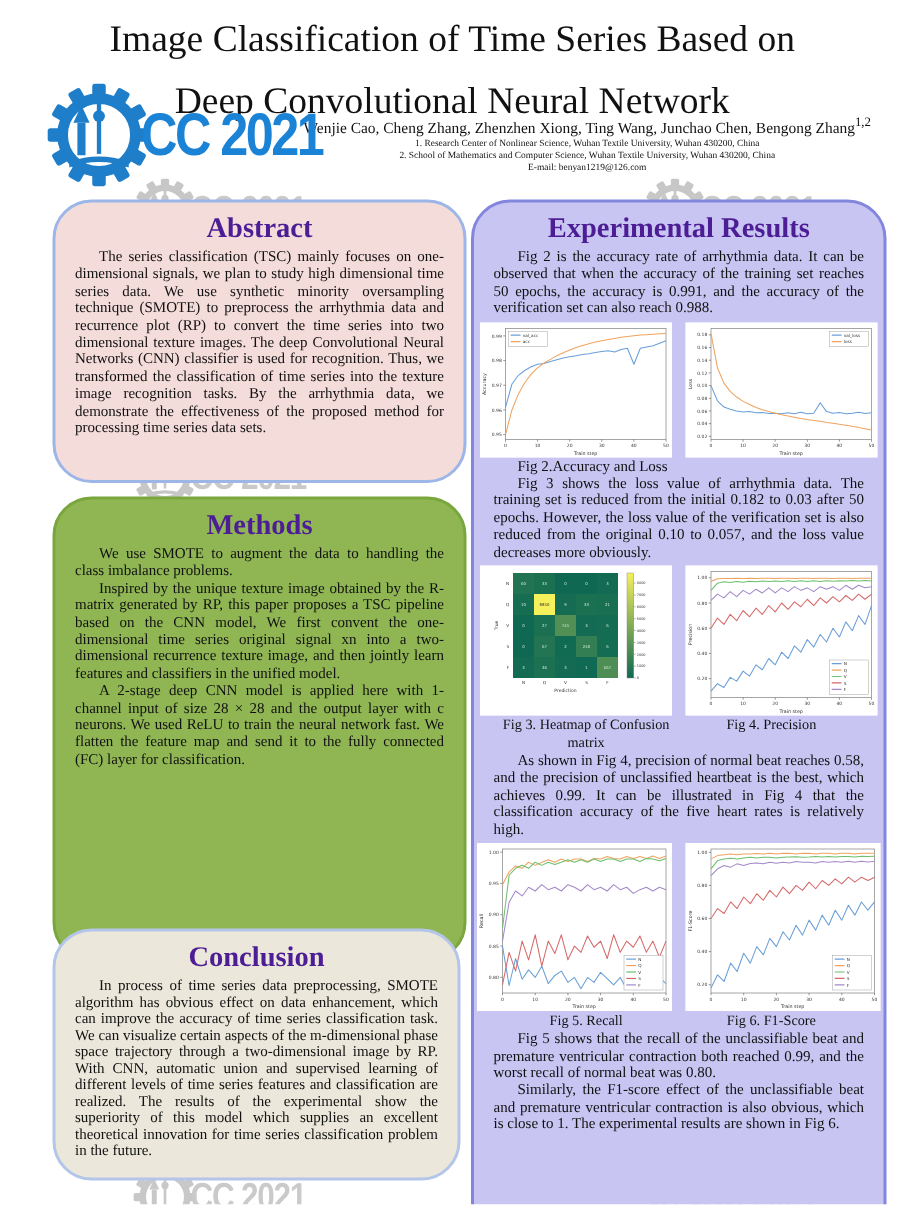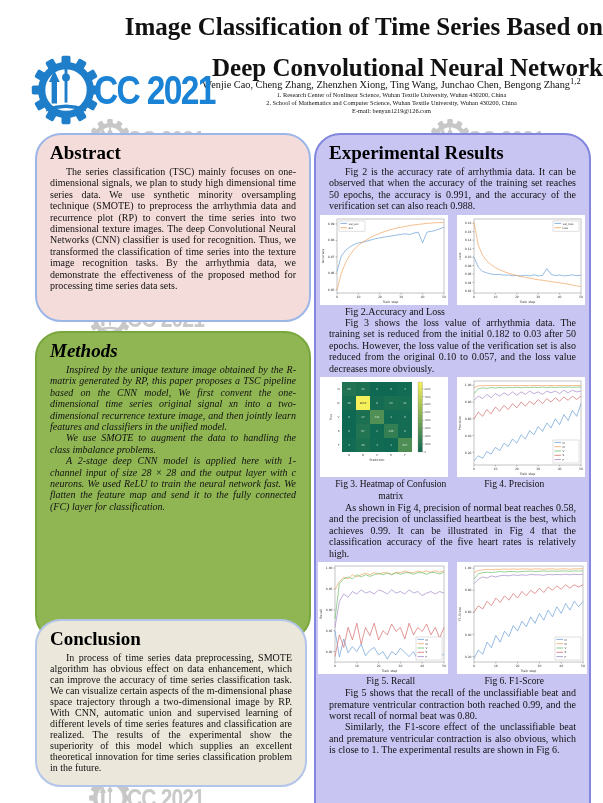--- a/index.html
+++ b/index.html
@@ -1,40 +1,40 @@
 <!DOCTYPE html>
 <html><head>
 <meta charset="utf-8">
 <style>
   html,body{margin:0;padding:0;}
   .page{position:relative;width:603px;height:803px;overflow:hidden;background:#ffffff;
         font-family:"Liberation Serif",serif;color:#111;}
   
-  .title{position:absolute;left:0;width:603px;text-align:right;font-size:25px;line-height:30px;font-weight:700;margin:0;}
+  .title{position:absolute;left:0;width:603px;text-align:center;font-size:25px;line-height:30px;font-weight:400;margin:0;}
   .title.l1{top:12px;}
   .title.l2{top:53px;}
   .header-meta{position:absolute;left:188px;top:75px;width:407px;text-align:center;}
   .authors{font-size:10.3px;line-height:13px;}
   .affil{font-size:6.3px;line-height:8px;}
   .email{font-size:6.3px;line-height:8px;}
   
   .logo{position:absolute;left:30px;top:54px;display:flex;align-items:center;z-index:2;}
   .logo svg{width:72px;height:72px;}
   .logo-text{font-family:"Liberation Sans",sans-serif;font-weight:bold;font-size:40px;
              letter-spacing:-2px;color:#1b83d6;margin-left:-8px;transform:scaleX(.84);transform-origin:left center;white-space:nowrap;}
   
   .watermark{position:absolute;display:flex;align-items:center;opacity:.38;filter:grayscale(1);z-index:0;}
   .watermark svg{width:44px;height:44px;}
   .watermark .logo-text{font-size:25px;letter-spacing:-1px;margin-left:-5px;}
   
   .box{position:absolute;border-radius:26px;box-sizing:border-box;padding:6px 13px;z-index:1;}
-  .box h2{margin:1px 0 2px;text-align:left;font-size:19px;line-height:22px;color:#000000;font-weight:bold;}
+  .box h2{margin:1px 0 2px;text-align:center;font-size:19px;line-height:22px;color:#4c1d95;font-weight:bold;}
   .box p{margin:0;text-align:justify;text-indent:16px;font-size:10px;line-height:11.4px;}
   .abstract{left:35px;top:133px;width:276px;height:189px;background:#f4dcda;border:2px solid #9db6e8;}
-  .methods{left:35px;top:331px;width:276px;height:310px;background:#90b654;border:2px solid #79a73e;font-style:italic;}
+  .methods{left:35px;top:331px;width:276px;height:310px;background:#90b654;border:2px solid #79a73e;}
   .conclusion{left:35px;top:619px;width:272px;height:168px;background:#ebe7da;border:2px solid #b3c6e9;}
   .conclusion p{line-height:11px;}
   .results{left:314px;top:133px;width:277px;height:779px;background:#c9c5f3;border:2px solid #8287dd;}
   
   .figrow{display:flex;justify-content:center;gap:9px;margin:3px 0 1px;}
   .panel{background:#fff;}
   .panel svg{display:block;}
   .cap{text-align:center;font-size:9.5px;line-height:12px;margin:0;}
   .cap-row{display:flex;margin:0;}
   .cap-row span{flex:1;text-align:center;font-size:9.5px;line-height:12px;}
@@ -188,22 +188,22 @@
     <div class="email">E-mail: benyan1219@126.com</div>
   </div>
 
   <section class="box abstract">
     <h2>Abstract</h2>
     <p>The series classification (TSC) mainly focuses on one-dimensional signals, we plan to study high dimensional time series data. We use synthetic minority oversampling technique (SMOTE) to preprocess the arrhythmia data and recurrence plot (RP) to convert the time series into two dimensional texture images. The deep Convolutional Neural Networks (CNN) classifier is used for recognition. Thus, we transformed the classification of time series into the texture image recognition tasks. By the arrhythmia data, we demonstrate the effectiveness of the proposed method for processing time series data sets.</p>
   </section>
 
   <section class="box methods">
     <h2>Methods</h2>
+    <p>We use SMOTE to augment the data to handling the class imbalance problems.</p>
     <p>Inspired by the unique texture image obtained by the R-matrix generated by RP, this paper proposes a TSC pipeline based on the CNN model, We first convent the one-dimensional time series original signal xn into a two-dimensional recurrence texture image, and then jointly learn features and classifiers in the unified model.</p>
-    <p>We use SMOTE to augment the data to handling the class imbalance problems.</p>
     <p>A 2-stage deep CNN model is applied here with 1-channel input of size 28 × 28 and the output layer with c neurons. We used ReLU to train the neural network fast. We flatten the feature map and send it to the fully connected (FC) layer for classification.</p>
   </section>
 
   <section class="box conclusion">
     <h2>Conclusion</h2>
     <p>In process of time series data preprocessing, SMOTE algorithm has obvious effect on data enhancement, which can improve the accuracy of time series classification task. We can visualize certain aspects of the m-dimensional phase space trajectory through a two-dimensional image by RP. With CNN, automatic union and supervised learning of different levels of time series features and classification are realized. The results of the experimental show the superiority of this model which supplies an excellent theoretical innovation for time series classification problem in the future.</p>
   </section>
 
   <section class="box results">
     <h2>Experimental Results</h2>

